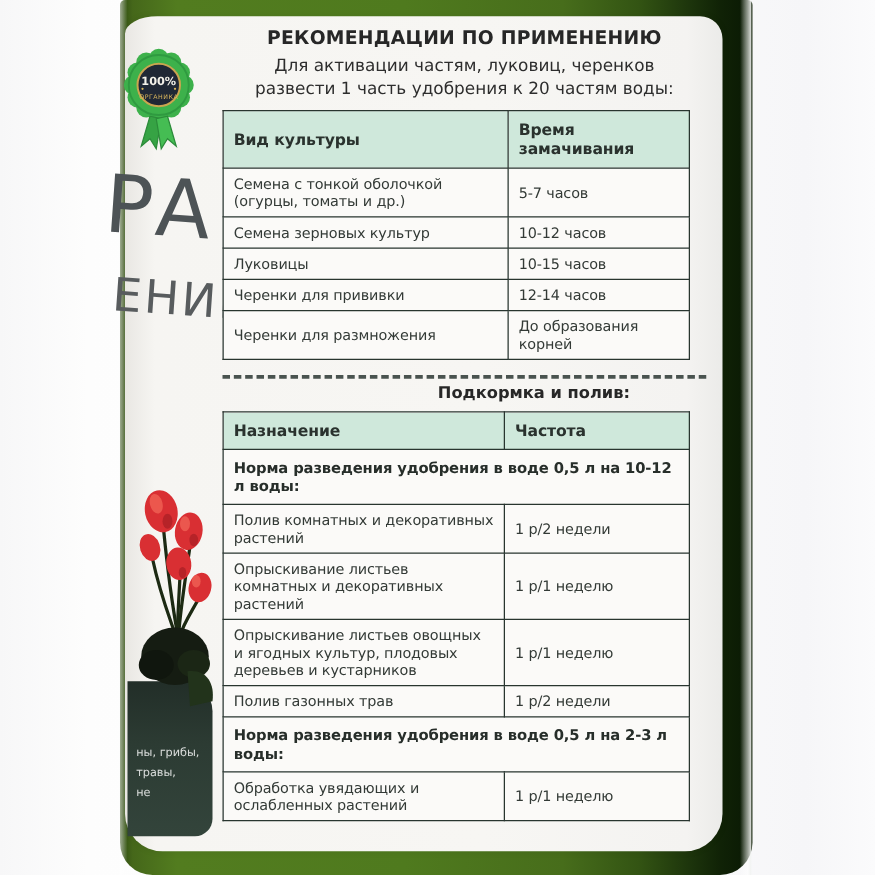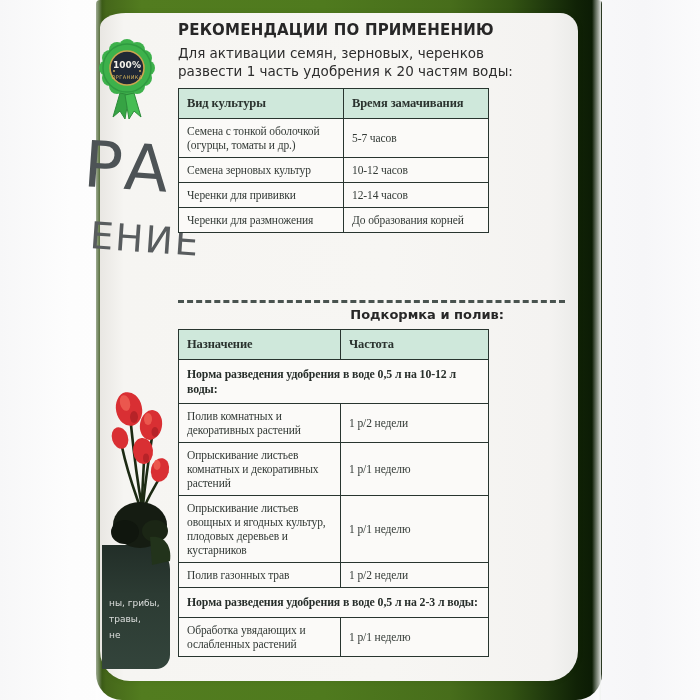--- a/index.html
+++ b/index.html
@@ -51,30 +51,29 @@
     border-radius:0 24px 14px 0;
   }
   .side-panel .frag{
     display:block;color:rgba(255,255,255,.82);font-size:9px;line-height:1.8;
     white-space:nowrap;
   }
   .side-panel .frags{position:absolute;left:7px;top:50px;}
 
   
   .intro{
-    left:78px;top:8px;width:387px;text-align:left;color:#2d2d2d;
+    left:78px;top:8px;width:387px;text-align:center;color:#2d2d2d;
   }
   .intro .title{font-size:15px;font-weight:700;letter-spacing:.2px;margin-bottom:5px;color:#272727;}
   .intro .line{font-size:13.5px;font-weight:500;line-height:1.35;}
 
   
   table.tbl{
-    border-collapse:collapse;width:311px;table-layout:fixed;
+    border-collapse:collapse;width:374px;table-layout:fixed;
     background:#fbfaf8;
-    font-family:Liberation Serif, serif;
   }
   .tbl th,.tbl td{
     border:1.8px solid #28352f;
     padding:5px 8px;font-size:11.5px;line-height:1.22;color:#333a36;
     text-align:left;vertical-align:middle;letter-spacing:-.1px;
     overflow:hidden;
   }
   .tbl th{
     background:#cfe8db;font-weight:600;font-size:12.5px;padding:7px 8px;color:#2a322e;
   }
@@ -163,21 +162,21 @@
       <ellipse cx="48" cy="73" rx="3" ry="4.5"></ellipse>
     </g>
     <ellipse cx="42" cy="140" rx="27" ry="23" fill="#151c12"></ellipse>
     <ellipse cx="27" cy="147" rx="14" ry="12" fill="#10160e"></ellipse>
     <ellipse cx="57" cy="146" rx="13" ry="11" fill="#1b2615"></ellipse>
     <path d="M52 152 C 66 150, 74 160, 72 176 L 54 180 Z" fill="#22331b"></path>
   </svg>
 
   <div class="abs intro">
     <div class="title">РЕКОМЕНДАЦИИ ПО ПРИМЕНЕНИЮ</div>
-    <div class="line">Для активации семян, зерновых, черенков</div>
+    <div class="line">Для активации частям, луковиц, черенков</div>
     <div class="line">развести 1 часть удобрения к 20 частям воды:</div>
   </div>
 
   <table class="abs tbl t1">
     <colgroup>
         <col class="c1">
         <col class="c2">
       </colgroup>
     <thead>
       <tr>
@@ -188,20 +187,24 @@
     <tbody>
       <tr>
         <td>Семена с тонкой оболочкой (огурцы, томаты и др.)</td>
         <td>5-7 часов</td>
       </tr>
       <tr>
         <td>Семена зерновых культур</td>
         <td>10-12 часов</td>
       </tr>
       <tr>
+        <td>Луковицы</td>
+        <td>10-15 часов</td>
+      </tr>
+      <tr>
         <td>Черенки для прививки</td>
         <td>12-14 часов</td>
       </tr>
       <tr>
         <td>Черенки для размножения</td>
         <td>До образования корней</td>
       </tr>
     </tbody>
   </table>
 

